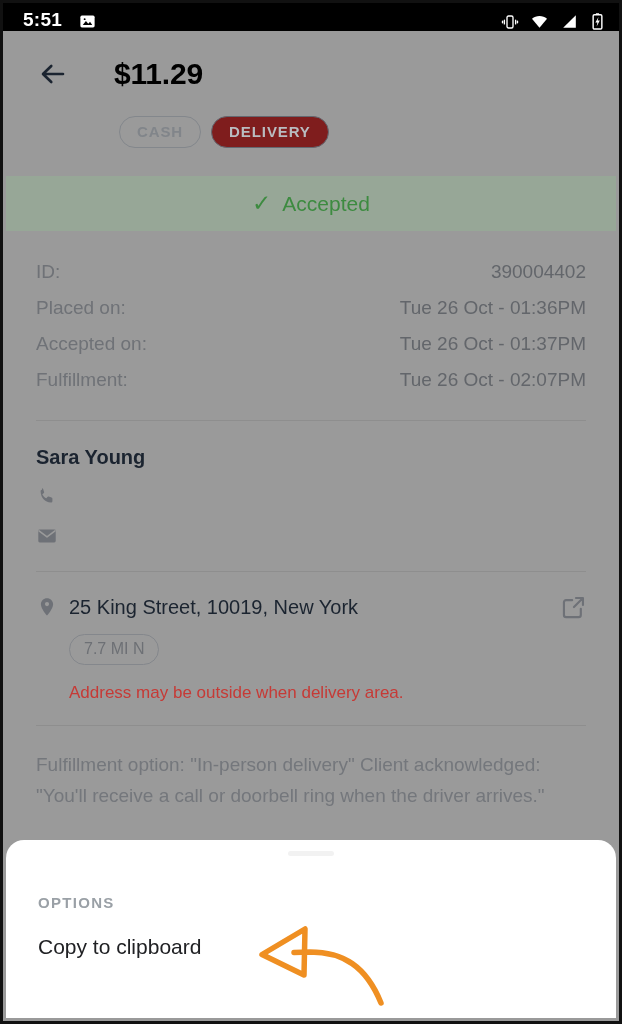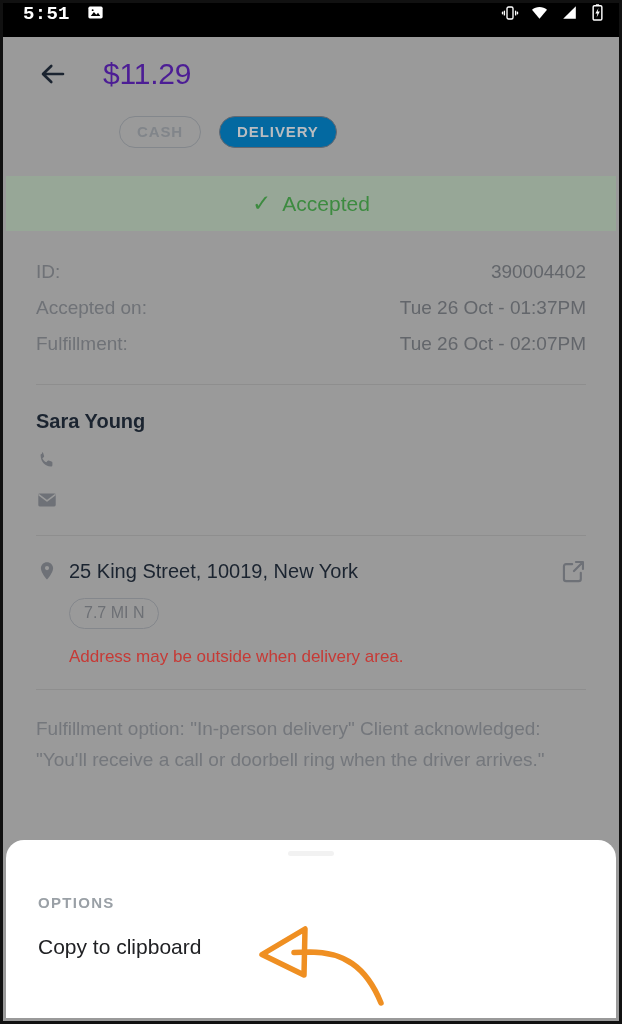--- a/index.html
+++ b/index.html
@@ -16,27 +16,26 @@
     height: 1024px;
     box-sizing: border-box;
     border: 3px solid #111111;
     background: #9a9a9a;
     overflow: hidden;
   }
 
   
   .statusbar {
     position: relative;
-    height: 34px;
+    height: 28px;
     background: #000000;
     display: flex;
-    align-items: flex-start;
+    align-items: flex-end;
     padding: 0 14px 0 20px;
     box-sizing: border-box;
-    font-family: Liberation Mono, monospace;
   }
   .status-time {
     color: #ffffff;
     font-size: 19px;
     font-weight: bold;
     letter-spacing: 0.3px;
   }
   .status-left-icons {
     display: flex;
     align-items: center;
@@ -69,48 +68,48 @@
   }
   .back-btn {
     width: 34px;
     height: 34px;
     display: flex;
     align-items: center;
     justify-content: center;
     flex: none;
   }
   .title-price {
-    margin-left: 33px;
+    margin-left: 44px;
     font-size: 30px;
-    color: #4c1d95;
-    font-weight: normal;
+    color: #000000;
+    font-weight: bold;
     letter-spacing: -0.2px;
   }
 
   .chips {
     display: flex;
     align-items: center;
-    gap: 18px;
+    gap: 10px;
     padding: 8px 0 0 113px;
   }
   .chip {
     font-size: 15px;
     font-weight: bold;
     letter-spacing: 0.9px;
     border-radius: 20px;
     padding: 7px 17px 8px;
     line-height: 1;
   }
   .chip-outline {
     border: 1.6px solid #83878c;
     color: #81858a;
     background: transparent;
   }
   .chip-filled {
-    background: #0369a1;
+    background: #7f1d1d;
     color: #b9bcc0;
     border: 1.6px solid #646870;
   }
 
   
   .status-banner {
     margin-top: 28px;
     height: 55px;
     background: #97a797;
     display: flex;
@@ -318,20 +317,24 @@
       <span class="check">✓</span>
       <span class="label">Accepted</span>
     </div>
 
     <div class="section info-list">
       <div class="info-row">
         <span class="info-key">ID:</span>
         <span class="info-val">390004402</span>
       </div>
       <div class="info-row">
+        <span class="info-key">Placed on:</span>
+        <span class="info-val">Tue 26 Oct - 01:36PM</span>
+      </div>
+      <div class="info-row">
         <span class="info-key">Accepted on:</span>
         <span class="info-val">Tue 26 Oct - 01:37PM</span>
       </div>
       <div class="info-row">
         <span class="info-key">Fulfillment:</span>
         <span class="info-val">Tue 26 Oct - 02:07PM</span>
       </div>
     </div>
 
     <div class="divider"></div>

